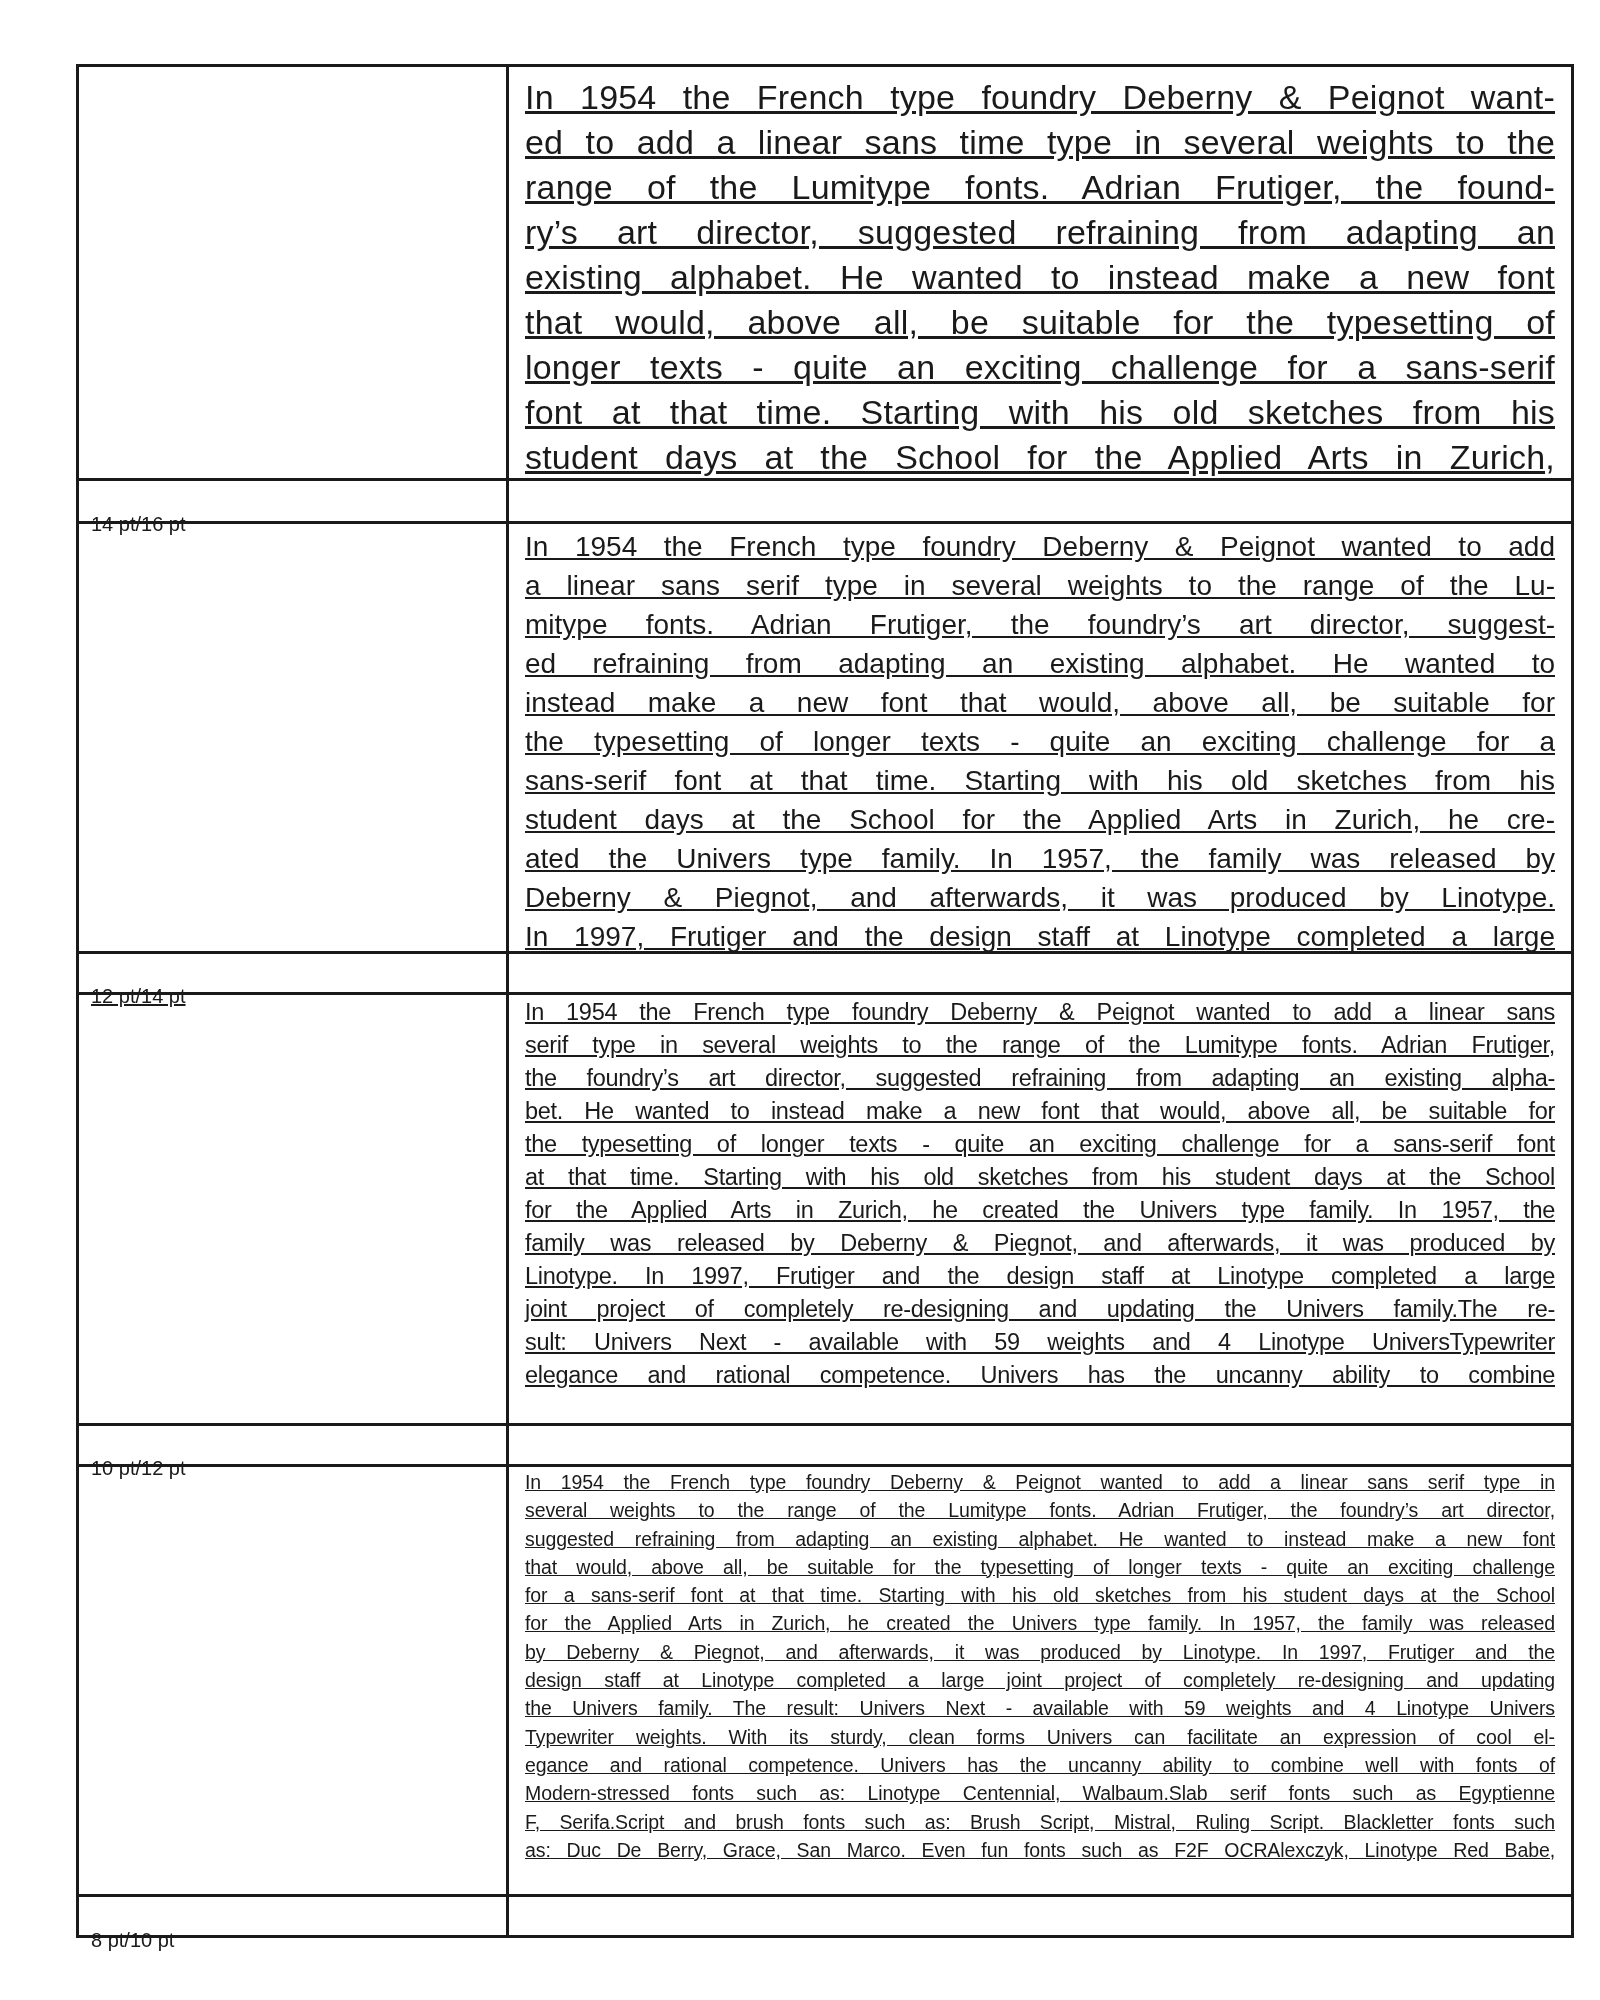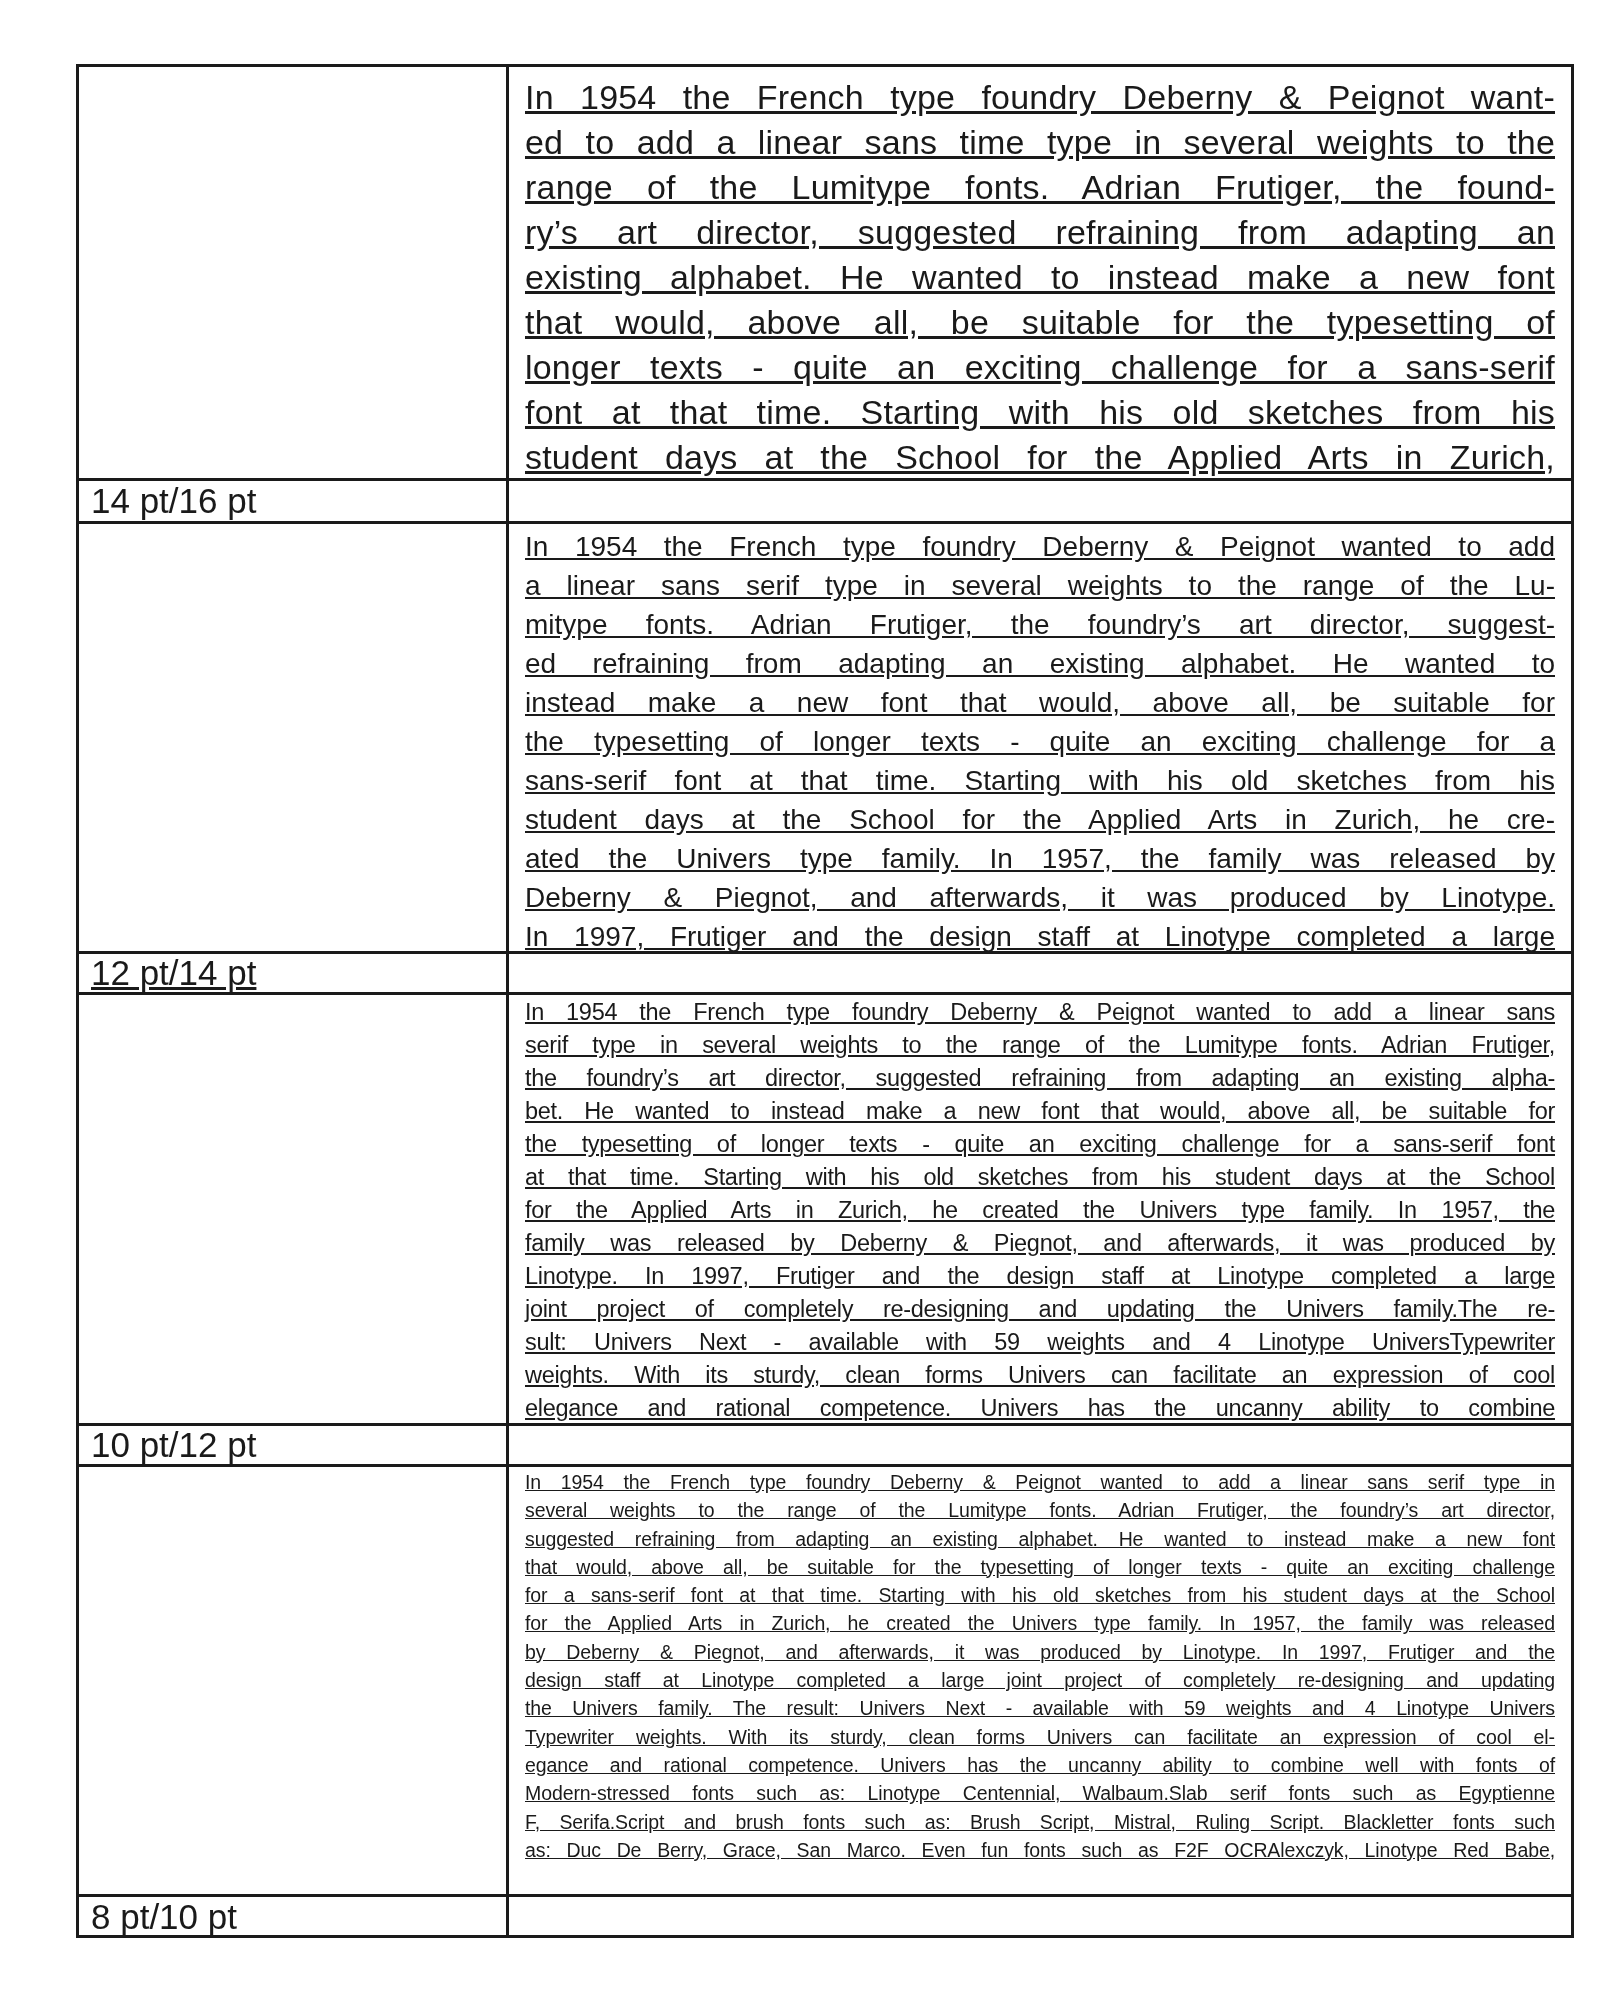--- a/index.html
+++ b/index.html
@@ -2,21 +2,21 @@
 <html><head>
 <meta charset="utf-8">
 <style>
   html, body { margin: 0; padding: 0; background: #ffffff; }
   body { width: 1600px; height: 2000px; position: relative; overflow: hidden;
          font-family: "Liberation Sans", sans-serif; color: #1a1a1a; }
   .sheet { position: absolute; left: 76px; top: 64px; width: 1498px; height: 1874px;
            border: 3px solid #1a1a1a; box-sizing: border-box; }
   .divider { position: absolute; left: 427px; top: 0; bottom: 0; width: 3px; background: #1a1a1a; }
   .hline { position: absolute; left: 0; right: 0; height: 3px; background: #1a1a1a; }
-  .label { position: absolute; left: 12px; font-size: 35px; line-height: 40px; white-space: nowrap; }
+  .label { position: absolute; left: 12px; font-size: 20px; line-height: 40px; white-space: nowrap; margin-top: 23px; }
   .block { position: absolute; left: 446px; width: 1030px; }
   .line { display: block; text-align: justify; text-align-last: justify; white-space: nowrap; overflow: visible; text-decoration: underline; }
   .b1 .line { font-size: 34px; line-height: 45px; letter-spacing: 0.2px; }
   .b2 .line { font-size: 28px; line-height: 39px; }
   .b3 .line { font-size: 23.5px; line-height: 33px; letter-spacing: -0.3px; }
   .b4 .line { font-size: 19.5px; line-height: 28.3px; letter-spacing: -0.1px; }
 </style>
 </head>
 <body>
 
@@ -60,21 +60,20 @@
     <span class="line">serif type in several weights to the range of the Lumitype fonts. Adrian Frutiger,</span>
     <span class="line">the foundry’s art director, suggested refraining from adapting an existing alpha-</span>
     <span class="line">bet. He wanted to instead make a new font that would, above all, be suitable for</span>
     <span class="line">the typesetting of longer texts - quite an exciting challenge for a sans-serif font</span>
     <span class="line">at that time. Starting with his old sketches from his student days at the School</span>
     <span class="line">for the Applied Arts in Zurich, he created the Univers type family. In 1957, the</span>
     <span class="line">family was released by Deberny &amp; Piegnot, and afterwards, it was produced by</span>
     <span class="line">Linotype. In 1997, Frutiger and the design staff at Linotype completed a large</span>
     <span class="line">joint project of completely re-designing and updating the Univers family.The re-</span>
     <span class="line">sult: Univers Next - available with 59 weights and 4 Linotype UniversTypewriter</span>
-    <span class="line">weights. With its sturdy, clean forms Univers can facilitate an expression of cool</span>
     <span class="line">elegance and rational competence. Univers has the uncanny ability to combine</span>
   </div>
   <div class="hline" style="top:1356px;"></div>
   <div class="label" style="top:1358px;">10 pt/12 pt</div>
   <div class="hline" style="top:1397px;"></div>
 
   <div class="block b4" style="top:1401px;">
     <span class="line">In 1954 the French type foundry Deberny &amp; Peignot wanted to add a linear sans serif type in</span>
     <span class="line">several weights to the range of the Lumitype fonts. Adrian Frutiger, the foundry’s art director,</span>
     <span class="line">suggested refraining from adapting an existing alphabet. He wanted to instead make a new font</span>

